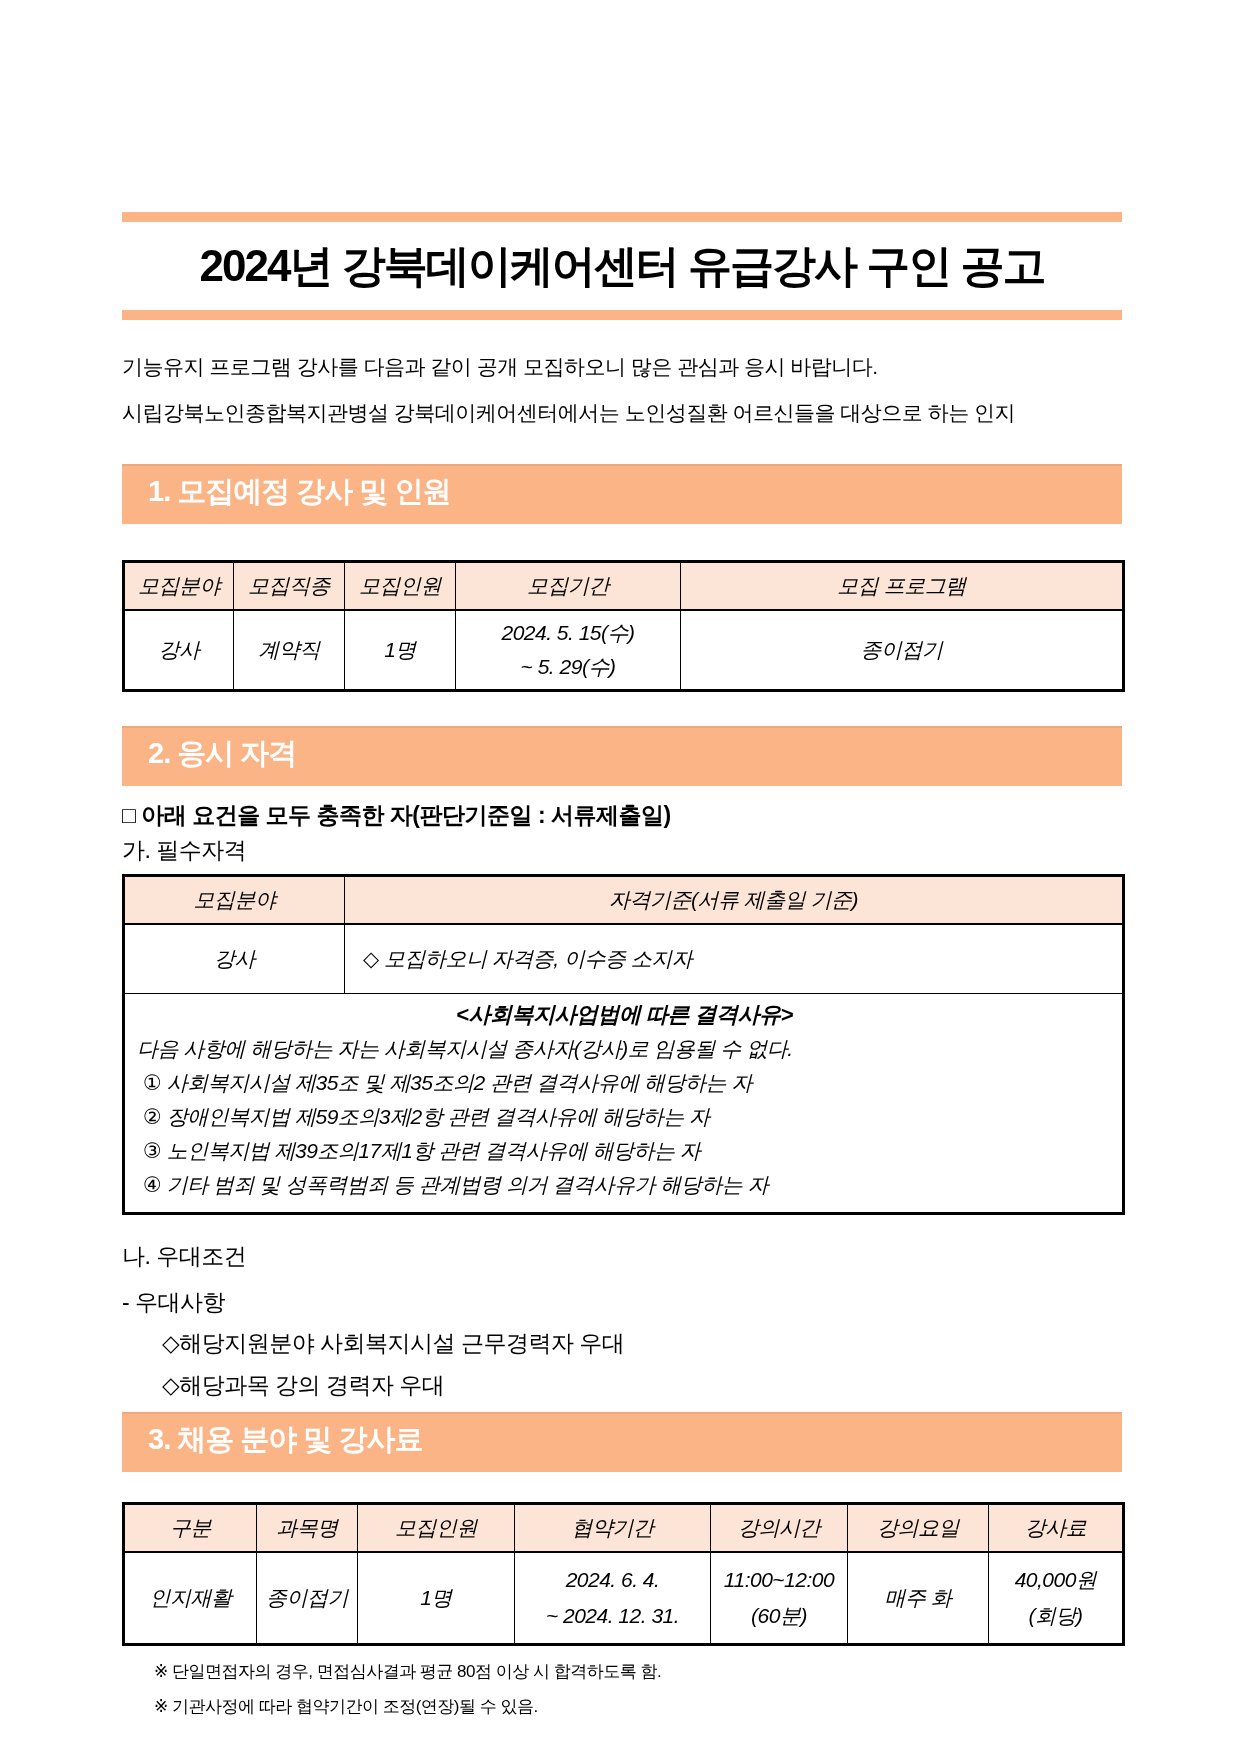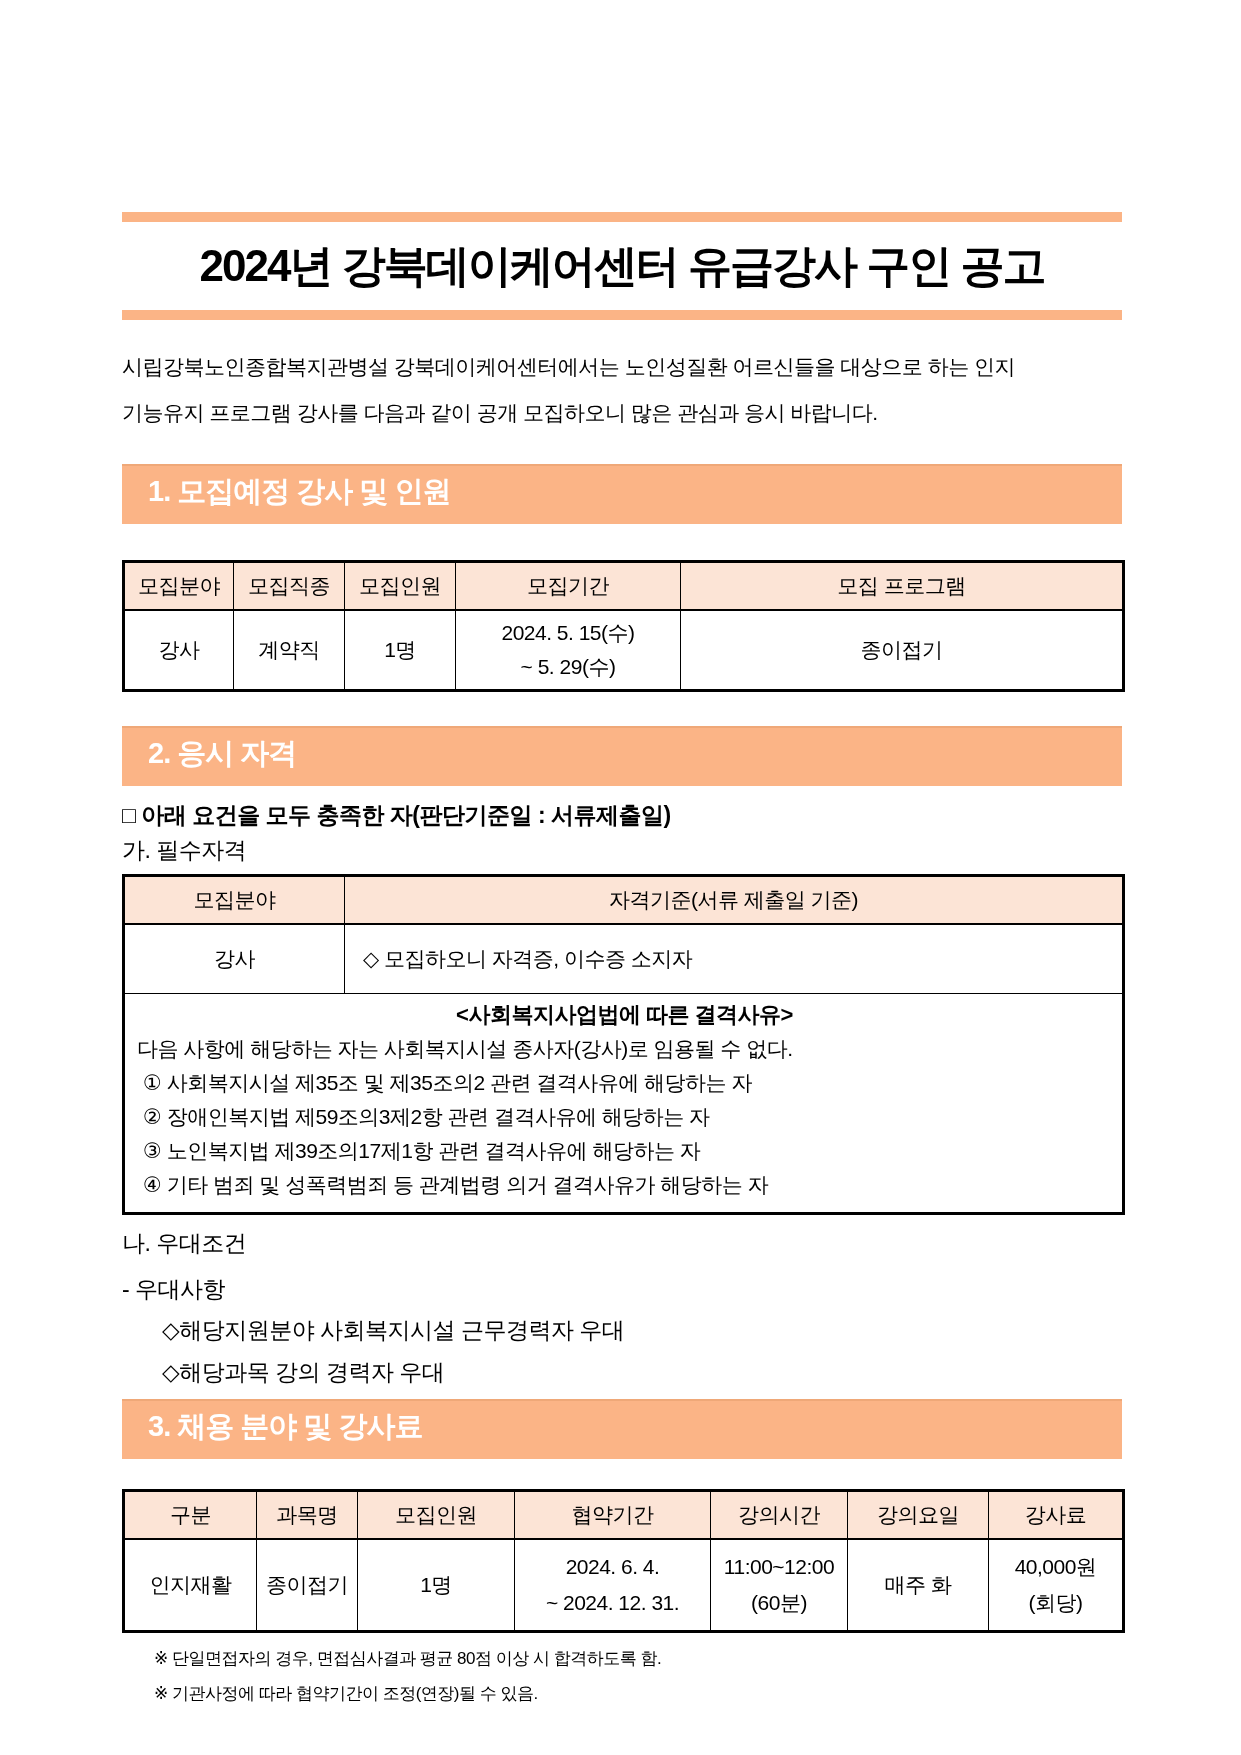--- a/index.html
+++ b/index.html
@@ -36,59 +36,59 @@
   .sec-head.s2{margin-top:34px;}
   .sec-head.s3{margin-top:10px;}
 
   table{
     border-collapse:collapse;width:1000px;table-layout:fixed;
     border:3px solid var(--ink);
   }
   th,td{
     border:1px solid var(--ink);
     text-align:center;font-size:21px;letter-spacing:-0.5px;
-    padding:0;overflow:hidden;
+    padding:0;overflow:hidden;font-style:italic;
   }
   thead th{
     background:var(--thead-bg);font-weight:normal;height:46px;
     border-bottom:2px solid var(--ink);
   }
   .tbl1{margin-top:36px;}
   .tbl1 tbody td{height:78px;line-height:34px;}
   .tbl2{margin-top:8px;}
   .tbl2 .row-basic td{height:68px;}
   .tbl2 td.criteria{text-align:left;padding-left:18px;}
   .tbl2 td.dq{
     text-align:left;padding:4px 10px 10px 12px;line-height:34px;
   }
   .dq-title{text-align:center;font-weight:bold;font-size:22px;}
   .dq-item{padding-left:6px;}
   .tbl3{margin-top:30px;}
   .tbl3 tbody td{height:90px;line-height:36px;}
 
   .cond{margin-top:12px;font-size:23px;font-weight:bold;line-height:34px;letter-spacing:-0.5px;}
   .sub{margin-top:2px;font-size:23px;line-height:32px;letter-spacing:-0.5px;}
-  .sub-b{margin-top:12px;font-size:23px;line-height:32px;letter-spacing:-0.5px;}
+  .sub-b{margin-top:25px;font-size:23px;line-height:32px;letter-spacing:-0.5px;}
   .pref-label{margin-top:14px;font-size:23px;line-height:32px;letter-spacing:-0.5px;}
   .pref-item{margin-top:8px;font-size:23px;line-height:34px;padding-left:40px;letter-spacing:-0.5px;}
   .notes{margin-top:8px;}
   .note{font-size:17px;line-height:35px;letter-spacing:-0.5px;margin-left:32px;}
 </style>
 </head>
 <body>
 
 <div class="page">
 
   <div class="rule rule-top"></div>
   <h1 class="doc-title">2024년 강북데이케어센터 유급강사 구인 공고</h1>
   <div class="rule"></div>
 
   <div class="intro">
+    <div>기능유지 프로그램 강사를 다음과 같이 공개 모집하오니 많은 관심과 응시 바랍니다.</div>
     <div>시립강북노인종합복지관병설 강북데이케어센터에서는 노인성질환 어르신들을 대상으로 하는 인지</div>
-    <div>기능유지 프로그램 강사를 다음과 같이 공개 모집하오니 많은 관심과 응시 바랍니다.</div>
   </div>
 
   <div class="sec-head s1">1. 모집예정 강사 및 인원</div>
 
   <table class="tbl1">
     <colgroup>
       <col style="width:110px">
         <col style="width:111px">
         <col style="width:111px">
       <col style="width:225px">

